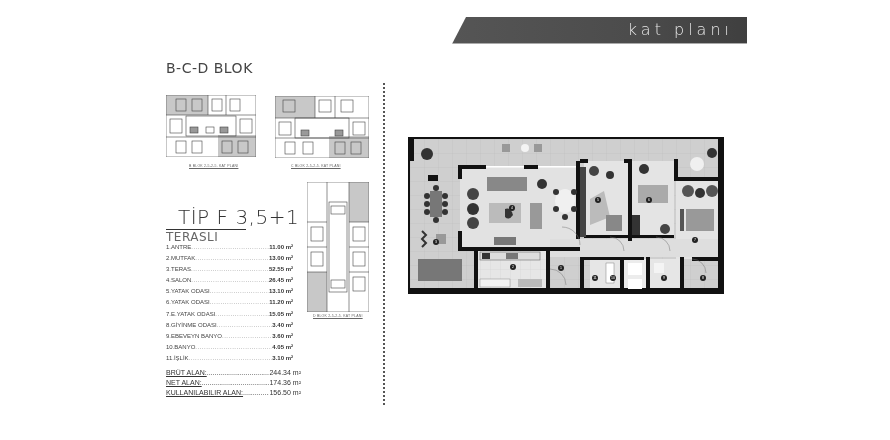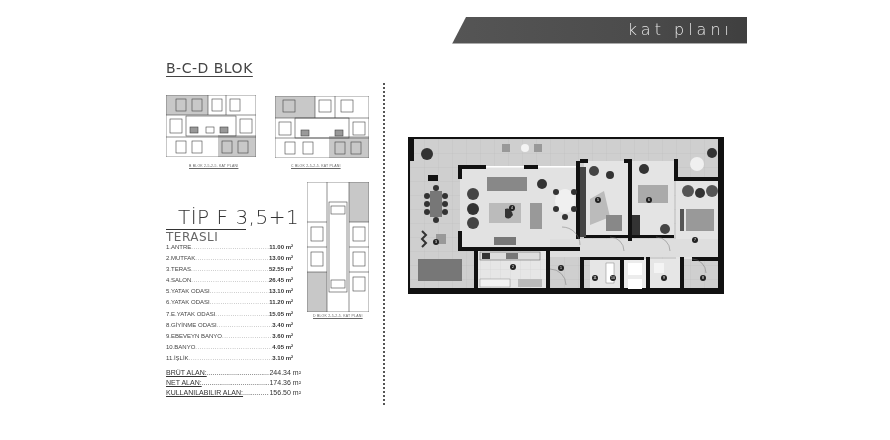--- a/index.html
+++ b/index.html
@@ -1,19 +1,19 @@
 <!DOCTYPE html>
 <html><head>
 <meta charset="utf-8">
 <style>
   * { box-sizing: border-box; margin: 0; padding: 0; }
   body { width: 890px; height: 440px; background: #ffffff; position: relative; overflow: hidden; font-family: "Liberation Sans", sans-serif; color: #333; }
   .banner { position: absolute; left: 452px; top: 17px; width: 295px; height: 27px; background: linear-gradient(90deg, #555 0%, #4c4c4c 60%, #3f3f3f 100%); clip-path: polygon(14px 0, 100% 0, 100% 100%, 0 100%); border-bottom: 1px solid #aaa; }
   .banner-text { position: absolute; right: 14px; top: 3px; color: #e8e8e8; font-size: 16px; letter-spacing: 4px; font-family: "DejaVu Sans", sans-serif; font-weight: 300; }
-  .blok-title { position: absolute; left: 166px; top: 60px; font-size: 14px; letter-spacing: 0.5px; color: #444; text-decoration: underline; text-underline-offset: 3px; font-family: "DejaVu Sans", sans-serif; }
+  .blok-title { position: absolute; left: 166px; top: 60px; font-size: 14px; letter-spacing: 0.5px; color: #444; text-underline-offset: 3px; font-family: "DejaVu Sans", sans-serif; }
   .mini-plan { position: absolute; border: 0; }
   .mini-caption { position: absolute; font-size: 3.5px; color: #666; text-decoration: underline; white-space: nowrap; letter-spacing: 0.2px; }
   .divider { position: absolute; left: 383px; top: 83px; height: 322px; border-left: 2px dotted #555; }
   .tip-title { position: absolute; left: 166px; top: 205px; font-size: 20px; color: #333; font-family: "DejaVu Sans", sans-serif; font-weight: 300; letter-spacing: 0.5px; margin-left: 12px; }
   .tip-underline { position: absolute; left: 166px; top: 229px; width: 80px; border-top: 1px solid #333; }
   .tip-sub { position: absolute; left: 166px; top: 230px; font-size: 12px; color: #666; letter-spacing: 0.5px; font-family: "DejaVu Sans", sans-serif; }
   .rooms { position: absolute; left: 166px; top: 244px; width: 127px; }
   .room-row { display: flex; align-items: baseline; height: 11.1px; font-size: 6px; color: #444; white-space: nowrap; overflow: hidden; }
   .room-name { flex: 0 0 auto; }
   .room-dots { flex: 1 1 auto; overflow: hidden; color: #666; letter-spacing: 0.5px; }

